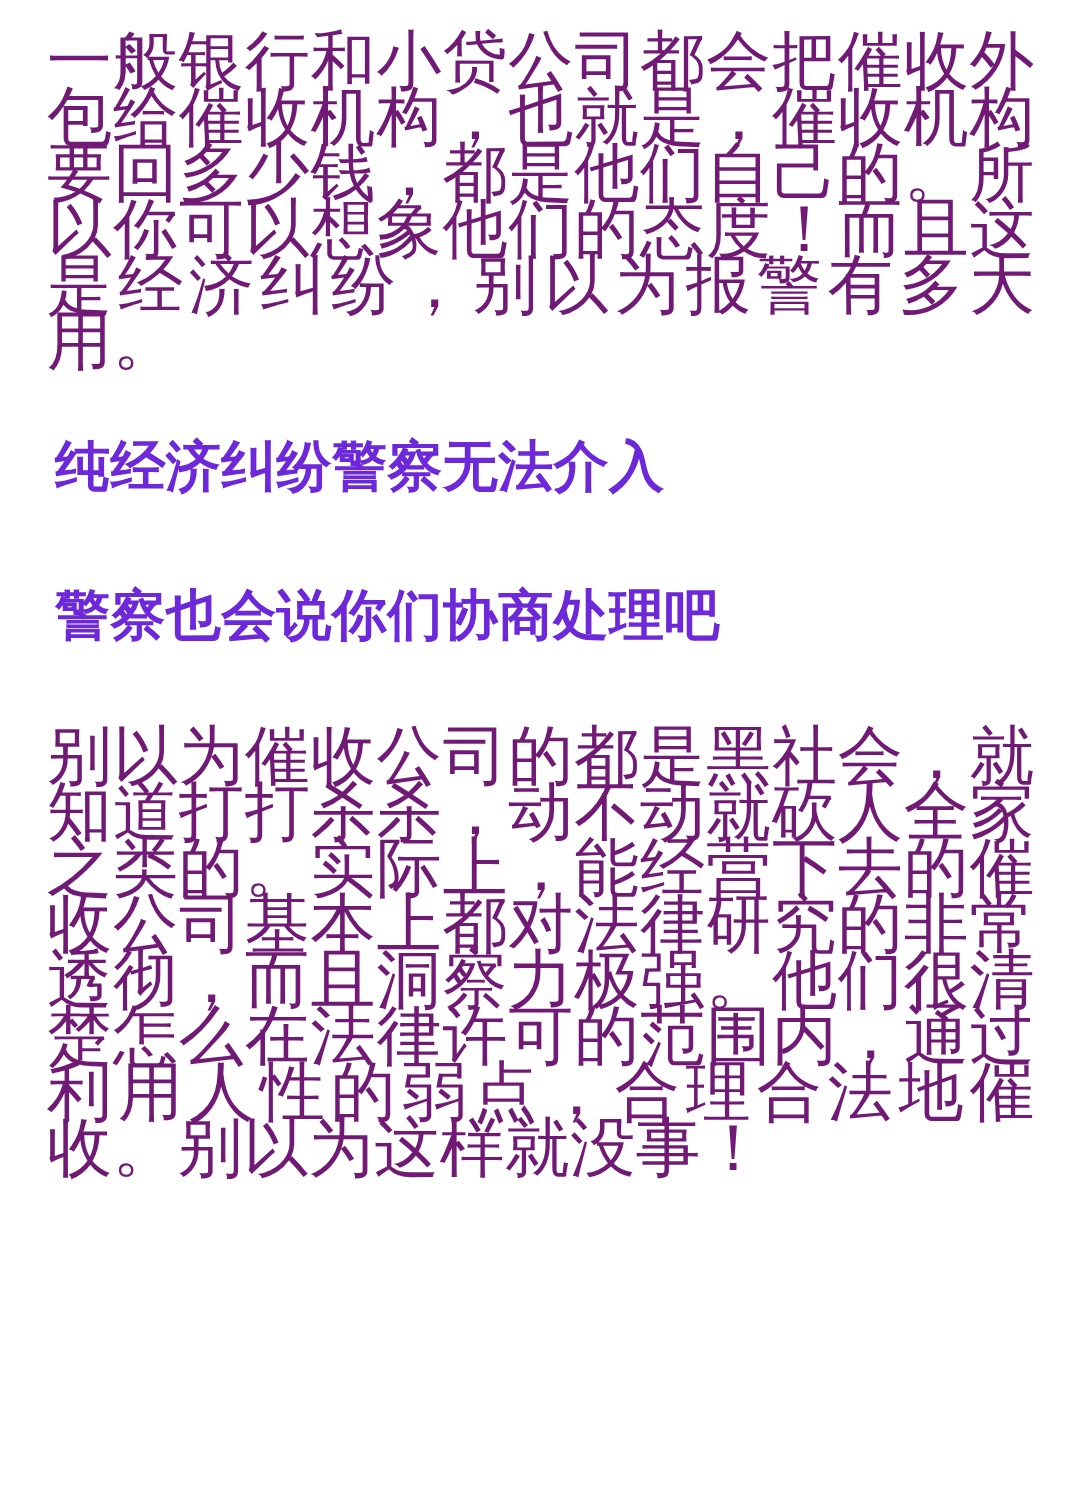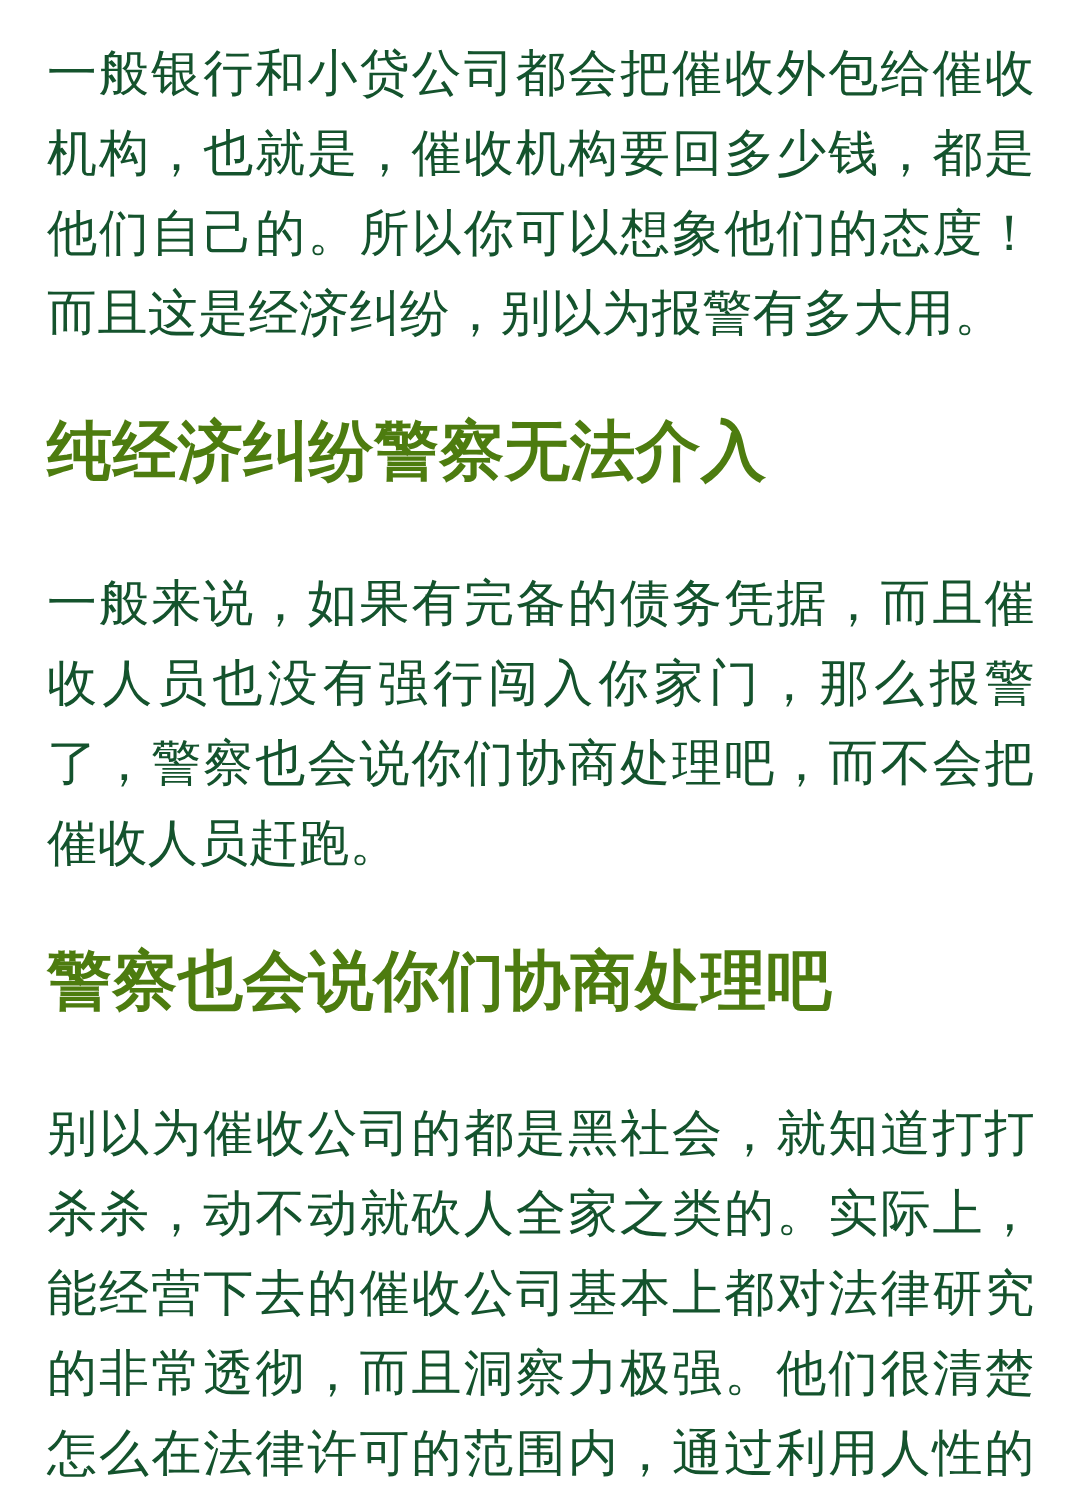--- a/index.html
+++ b/index.html
@@ -13,45 +13,44 @@
     overflow: hidden;
     font-family: "Liberation Sans", sans-serif;
   }
   .article {
     box-sizing: border-box;
     width: 1080px;
     padding: 33px 45px 13px 47px;
   }
   .para {
     margin: 0 0 61px 0;
-    font-size: 50px;
-    line-height: 80px;
+    font-size: 65px;
+    line-height: 56px;
     letter-spacing: 0.4px;
-    color: #14532d;
+    color: #701a75;
     text-align: justify;
     word-break: break-all;
   }
   .heading {
-    margin: 0 0 76px 0;
-    font-size: 65px;
+    margin: 0 0 76px 8px;
+    font-size: 55px;
     line-height: 73px;
     font-weight: bold;
-    color: #4d7c0f;
+    color: #6d28d9;
     letter-spacing: 0.4px;
   }
   .para.last {
     margin-bottom: 0;
   }
 </style>
 </head>
 <body>
 
 <main class="article">
   <p class="para">一般银行和小贷公司都会把催收外包给催收机构，也就是，催收机构要回多少钱，都是他们自己的。所以你可以想象他们的态度！而且这是经济纠纷，别以为报警有多大用。</p>
 
   <h2 class="heading">纯经济纠纷警察无法介入</h2>
 
-  <p class="para">一般来说，如果有完备的债务凭据，而且催收人员也没有强行闯入你家门，那么报警了，警察也会说你们协商处理吧，而不会把催收人员赶跑。</p>
 
   <h2 class="heading">警察也会说你们协商处理吧</h2>
 
   <p class="para last">别以为催收公司的都是黑社会，就知道打打杀杀，动不动就砍人全家之类的。实际上，能经营下去的催收公司基本上都对法律研究的非常透彻，而且洞察力极强。他们很清楚怎么在法律许可的范围内，通过利用人性的弱点，合理合法地催收。别以为这样就没事！</p>
 </main>
 
 </body></html>

